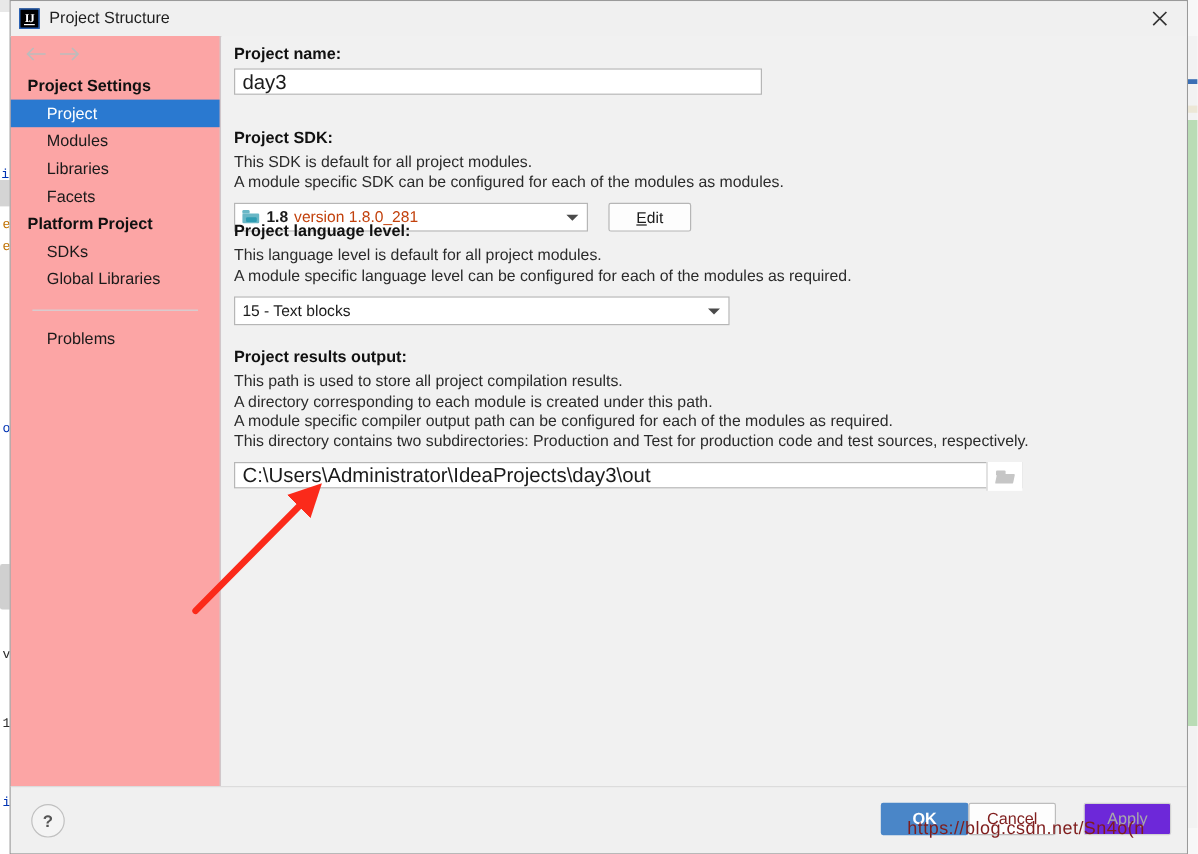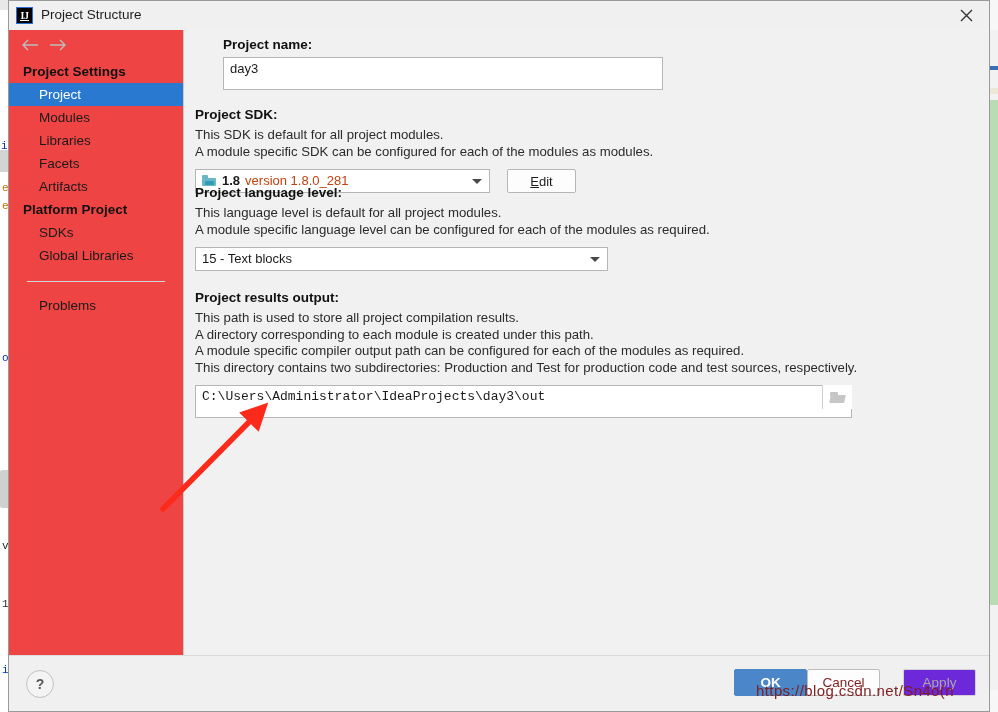--- a/index.html
+++ b/index.html
@@ -42,21 +42,21 @@
   .close-btn{
     position:absolute;right:0;top:0;width:46px;height:28px;
     display:flex;align-items:center;justify-content:center;
     color:#333;font-size:15px;cursor:pointer;
   }
   .close-btn svg{display:block;}
 
   
   .sidebar{
     position:absolute;left:0;top:29px;width:175px;bottom:55px;
-    background:#ef4444;border-right:1px solid #c8ccd0;box-sizing:border-box;
+    background:#fca5a5;border-right:1px solid #c8ccd0;box-sizing:border-box;
   }
   .navbar{height:30px;position:relative;}
   .nav-arrow{
     position:absolute;top:6px;width:22px;height:18px;
     display:flex;align-items:center;justify-content:center;color:#b9b9b9;
   }
   .nav-back{left:10px;}
   .nav-fwd{left:38px;}
   .grp{font-weight:bold;color:#111;font-size:13.5px;padding:4px 0 4px 14px;}
   .itm{font-size:13.5px;color:#1a1a1a;padding:4px 0 4px 30px;cursor:default;}
@@ -64,21 +64,21 @@
   .sep{height:1px;background:#cfd5d9;margin:14px 18px 12px 18px;}
 
   
   .content{position:absolute;left:176px;top:29px;right:0;bottom:55px;background:#f1f1f1;overflow:hidden;}
   .sect-title{font-weight:bold;font-size:13.5px;color:#111;margin:0 0 5px 0;}
   .desc{font-size:13.2px;color:#2b2b2b;line-height:16.5px;margin:0;}
   .blk{position:absolute;left:10px;}
 
   .txtfield{
     background:#ffffff;border:1px solid #b6b6b6;box-sizing:border-box;
-    height:33px;line-height:22px;padding:0 6px;font-size:13px;color:#1b1b1b;
+    height:22px;line-height:22px;padding:0 6px;font-size:17px;color:#1b1b1b;
   }
   .combo{
     position:relative;background:#ffffff;border:1px solid #b6b6b6;box-sizing:border-box;
     height:24px;line-height:22px;padding:0 22px 0 6px;font-size:13px;color:#1b1b1b;
     display:flex;align-items:center;
   }
   .combo .caret{
     position:absolute;right:7px;top:50%;margin-top:-2px;
     width:0;height:0;border-left:5px solid transparent;border-right:5px solid transparent;
     border-top:5px solid #4a4a4a;
@@ -182,33 +182,32 @@
             <path d="M1 6 H16 M11 1 L16 6 L11 11" stroke="#bcbcbc" stroke-width="1.4" fill="none"></path>
           </svg>
         </div>
       </div>
 
       <div class="grp">Project Settings</div>
       <div class="itm sel">Project</div>
       <div class="itm">Modules</div>
       <div class="itm">Libraries</div>
       <div class="itm">Facets</div>
-      <div class="itm">Artifacts</div>
 
       <div class="grp">Platform Project</div>
       <div class="itm">SDKs</div>
       <div class="itm">Global Libraries</div>
 
       <div class="sep"></div>
       <div class="itm">Problems</div>
     </div>
 
     <div class="content">
 
-      <div class="blk" style="top:7px;margin-left:28px;">
+      <div class="blk" style="top:7px;">
         <div class="sect-title">Project name:</div>
         <div class="txtfield" style="width:440px;">day3</div>
       </div>
 
       <div class="blk" style="top:77px;">
         <div class="sect-title">Project SDK:</div>
         <div class="desc">This SDK is default for all project modules.</div>
         <div class="desc">A module specific SDK can be configured for each of the modules as modules.</div>
         <div style="position:relative;margin-top:9px;height:24px;">
           <div class="combo" style="position:absolute;left:0;top:0;width:295px;">
@@ -237,21 +236,21 @@
           <span class="caret"></span>
         </div>
       </div>
 
       <div class="blk" style="top:260px;">
         <div class="sect-title">Project results output:</div>
         <div class="desc">This path is used to store all project compilation results.</div>
         <div class="desc">A directory corresponding to each module is created under this path.</div>
         <div class="desc">A module specific compiler output path can be configured for each of the modules as required.</div>
         <div class="desc">This directory contains two subdirectories: Production and Test for production code and test sources, respectively.</div>
-        <div class="pathwrap" style="width:657px;margin-top:9px;font-family:Liberation Mono, monospace;">
+        <div class="pathwrap" style="width:657px;margin-top:9px;">
           <div class="txtfield" style="width:657px;padding-right:34px;">C:\Users\Administrator\IdeaProjects\day3\out</div>
           <div class="browse-btn">
             <span class="folder-ico">
                 <i class="ft"></i>
                 <i class="fb"></i>
               </span>
           </div>
         </div>
       </div>
 

